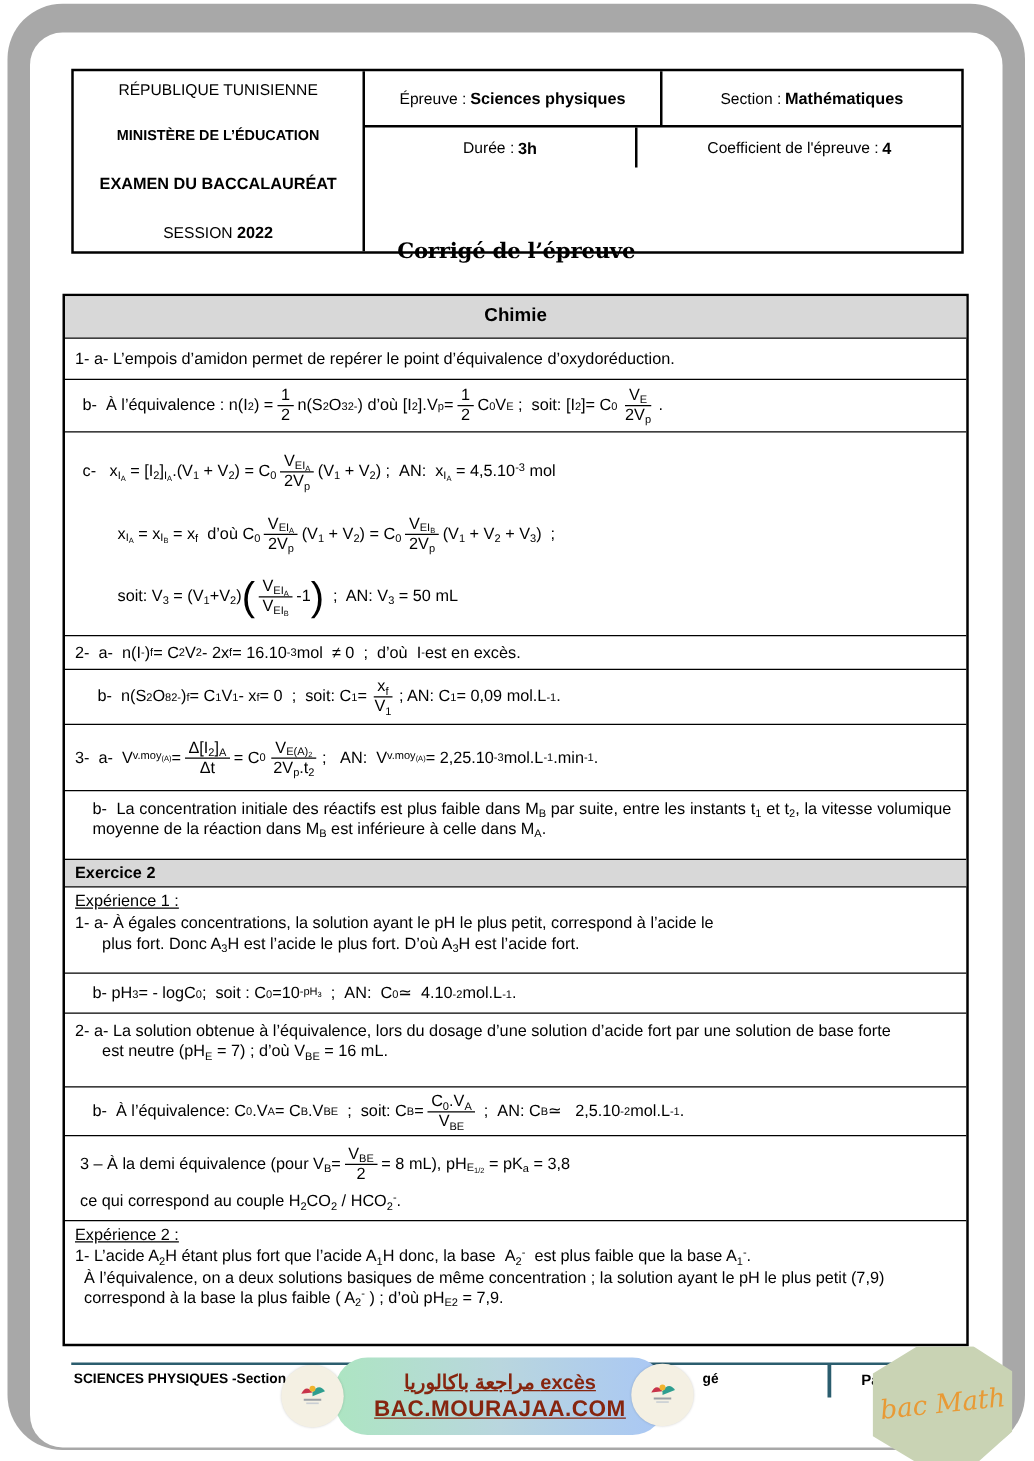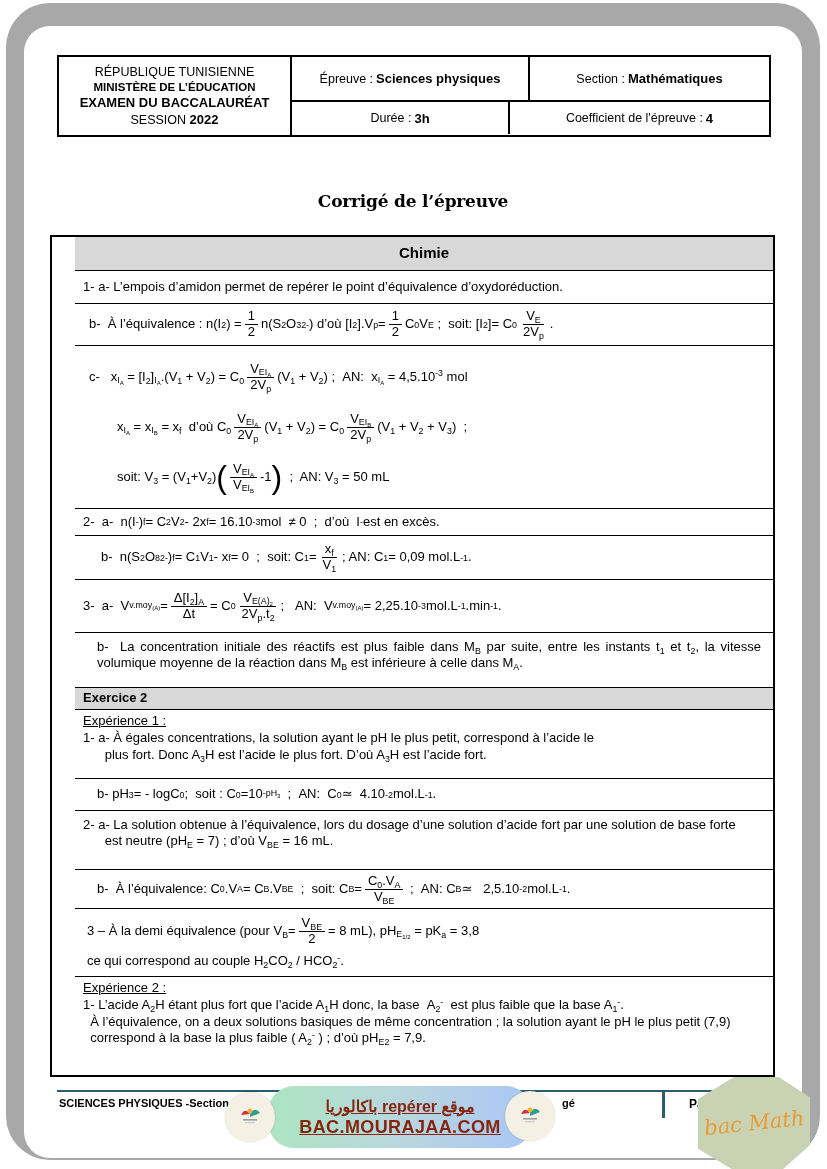--- a/index.html
+++ b/index.html
@@ -6,41 +6,41 @@
   body{width:827px;height:1169px;position:relative;background:#ffffff;overflow:hidden;
        font-family:"Liberation Sans",sans-serif;color:#000;}
   
   .frame{position:absolute;left:6px;top:3px;right:7px;bottom:9px;background:#a8a8a8;border-radius:44px;}
   .page{position:absolute;left:24px;top:26px;right:25px;bottom:11px;background:#ffffff;border-radius:26px;}
 
   
   .header-table{position:absolute;left:33px;top:29px;width:710px;border:2px solid #000;
                 display:grid;grid-template-columns:233px 1fr;background:#fff;}
   .ht-left{border-right:2px solid #000;display:flex;flex-direction:column;justify-content:center;
-           align-items:center;gap:2px;padding:8px 4px;text-align:right;}
+           align-items:center;gap:24px;padding:8px 4px;text-align:right;}
   .ht-l1{font-size:12.5px;}
   .ht-l2{font-size:11.5px;font-weight:bold;}
   .ht-l3{font-size:13px;font-weight:bold;}
   .ht-l4{font-size:12.5px;}
   .ht-l4 b{font-size:13px;}
   .ht-session{height:37px;border-bottom:2px solid #000;display:flex;align-items:center;justify-content:center;
               font-size:17px;font-weight:bold;}
   .ht-mid{height:43px;border-bottom:2px solid #000;display:grid;grid-template-columns:238px 1fr;}
   .ht-bot{height:32px;display:grid;grid-template-columns:218px 1fr;}
   .ht-cell{display:flex;align-items:center;justify-content:center;font-size:12.5px;white-space:nowrap;}
   .ht-cell.divr{border-right:2px solid #000;}
   .serifval{font-family:Liberation Sans, sans-serif;font-weight:bold;font-size:13px;margin-left:3px;}
 
   
   .doc-title{position:absolute;top:165px;left:0;width:100%;text-align:center;
              font-family:"DejaVu Serif",serif;font-weight:bold;font-size:17px;letter-spacing:-0.2px;}
 
   
   .main-table{position:absolute;left:26px;top:209px;width:725px;border:2px solid #000;box-sizing:border-box;}
-  .row{border-top:1px solid #000;padding:0 8px;display:flex;align-items:center;font-size:13px;line-height:1.25;margin-left:23px;}
+  .row{border-top:1px solid #000;padding:0 8px;display:flex;align-items:center;font-size:13px;line-height:1.25;}
   .row:first-child{border-top:none;}
   .gray{background:#d8d8d8;}
   .row-chimie{min-height:33px;justify-content:center;font-size:15px;font-weight:bold;}
   .row-ex{min-height:21px;font-weight:bold;}
   .r1a{min-height:32px;}
   .r1b{min-height:41px;padding-left:14px;}
   .r1c{min-height:150px;flex-direction:column;align-items:flex-start;justify-content:space-around;padding:6px 8px 6px 14px;}
   .r1c .sub2{padding-left:28px;}
   .r2a{min-height:26px;}
   .r2b{min-height:43px;padding-left:26px;}
@@ -201,21 +201,21 @@
       <span class="f-left">SCIENCES PHYSIQUES -Section : Ma</span>
       <span class="f-frag">gé</span>
       <span class="f-div"></span>
       <span class="f-page">Pa</span>
     </div>
   </div>
 
 </div>
 
 <div class="wm-pill">
-  <span class="wm-ar">موقع repérer  باكالوريا</span>
+  <span class="wm-ar">excès مراجعة  باكالوريا</span>
   <span class="wm-url">BAC.MOURAJAA.COM</span>
 </div>
 <div class="wm-circle wm-c-left">
   <svg width="30" height="30" viewBox="0 0 30 30">
     <path d="M6 13 Q10 5 15 12 Z" fill="#c8344a"></path>
     <path d="M15 12 Q20 4 25 11 L15 15 Z" fill="#2e9e8f"></path>
     <circle cx="15" cy="9" r="2.4" fill="#f0b32e"></circle>
     <rect x="8" y="17" width="14" height="1.6" fill="#9aa0a6"></rect>
     <rect x="10" y="20" width="10" height="1.3" fill="#c9ced4"></rect>
   </svg>

